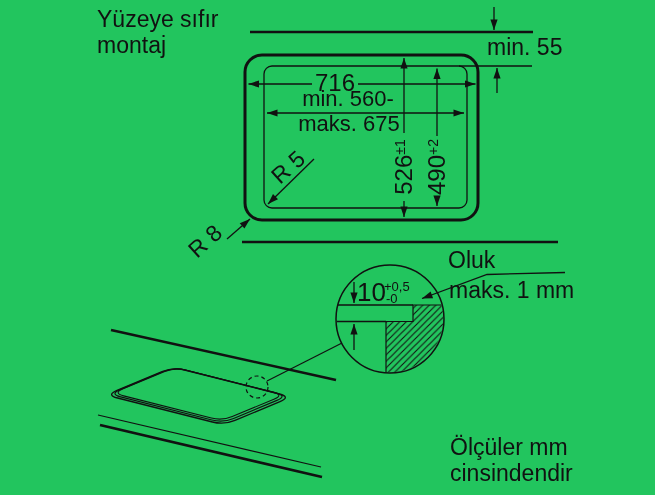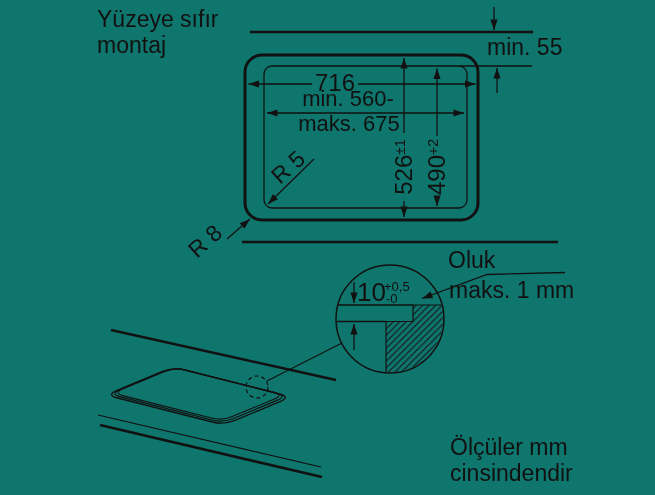--- a/index.html
+++ b/index.html
@@ -1,16 +1,16 @@
 <!DOCTYPE html>
 <html><head>
 <meta charset="utf-8">
 <style>
   html,body{margin:0;padding:0;background:#ffffff;}
-  .stage{position:relative;width:655px;height:495px;background:#0f766e;overflow:hidden;}
+  .stage{position:relative;width:655px;height:495px;background:#22c55e;overflow:hidden;}
   svg{display:block;}
   
   .s1{stroke:#111111;fill:none;stroke-width:1.3px;}
   .sA{stroke:#111111;fill:none;stroke-width:1.2px;}
   .s15{stroke:#111111;fill:none;stroke-width:1.5px;}
   .s2{stroke:#111111;fill:none;stroke-width:2.6px;}
   .s3{stroke:#111111;fill:none;stroke-width:3px;}
   text{fill:#111111;font-family:"Liberation Sans","DejaVu Sans",sans-serif;}
   .t23{font-size:23px;}
   .t22{font-size:22px;}

